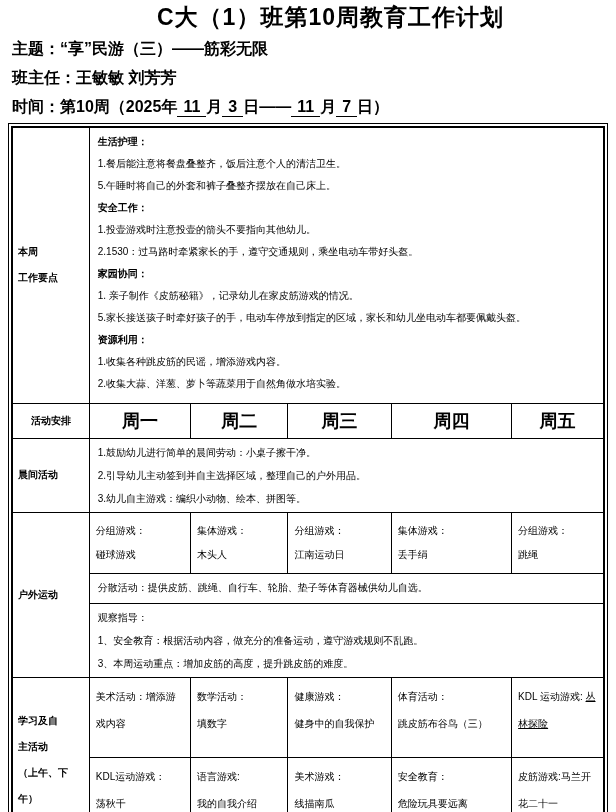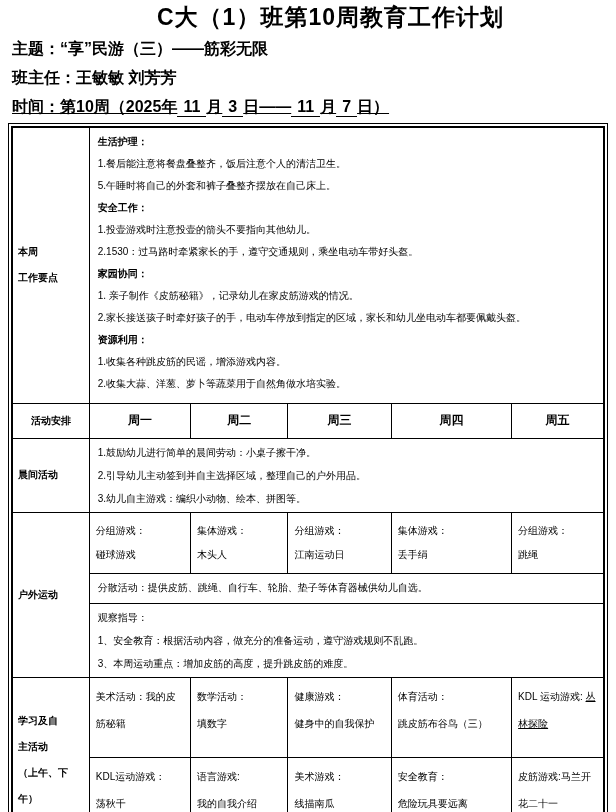--- a/index.html
+++ b/index.html
@@ -14,21 +14,21 @@
     font-size: 23px; font-weight: bold; text-align: center;
     letter-spacing: 1px; line-height: 28px; margin-bottom: 3px; padding-left: 45px;
   }
   .meta-row {
     display: flex; justify-content: space-between;
     font-weight: bold; font-size: 16px; line-height: 29px;
     padding: 0 14px 0 12px;
     flex-direction: column;
   }
   .meta-row .pair { white-space: nowrap; }
-  .time-row { display: block; padding: 0 12px; font-weight: bold; font-size: 16px; line-height: 29px; text-decoration: underline; }
+  .time-row { display: block; padding: 0 12px; font-weight: bold; font-size: 16px; line-height: 29px; }
   .blank-num {
     display: inline-block;
     border-bottom: 1px solid #000;
     padding: 0 6px; line-height: 18px;
   }
   
   .table-wrap {
     margin: 2px 8px 0 8px;
     border: 1px solid #000;
     padding: 2px;
@@ -57,21 +57,21 @@
   tr.r-games   { height: 60px;  }
   tr.r-disp    { height: 30px;  }
   tr.r-observe { height: 68px;  }
   tr.r-learn1  { height: 80px;  }
   tr.r-learn2  { height: 86px;  }
 
   td.points-content { vertical-align: top; padding: 3px 8px; }
   td.points-content .ln { line-height: 22px; }
   td.points-content .bh { font-weight: bold; }
 
-  td.day { font-weight: bold; text-align: center; font-size: 12px; }
+  td.day { font-weight: bold; text-align: center; font-size: 18px; }
   td.label-sched { font-weight: bold; text-align: center; }
 
   td.lines-cell { padding: 2px 8px; }
   td.lines-cell .ln { line-height: 23px; }
 
   td.game {
     vertical-align: top; padding: 6px 6px;
     white-space: pre-line; line-height: 24px;
   }
   td.disp-cell { padding: 2px 8px; }
@@ -114,21 +114,21 @@
 工作要点</td>
         <td class="points-content" colspan="5">
           <div class="ln bh">生活护理：</div>
           <div class="ln">1.餐后能注意将餐盘叠整齐，饭后注意个人的清洁卫生。</div>
           <div class="ln">5.午睡时将自己的外套和裤子叠整齐摆放在自己床上。</div>
           <div class="ln bh">安全工作：</div>
           <div class="ln">1.投壶游戏时注意投壶的箭头不要指向其他幼儿。</div>
           <div class="ln">2.1530：过马路时牵紧家长的手，遵守交通规则，乘坐电动车带好头盔。</div>
           <div class="ln bh">家园协同：</div>
           <div class="ln">1. 亲子制作《皮筋秘籍》，记录幼儿在家皮筋游戏的情况。</div>
-          <div class="ln">2.家长接送孩子时牵好孩子的手，电动车停放到指定的区域，家长和幼儿坐电动车都要佩戴头盔。</div>
+          <div class="ln">5.家长接送孩子时牵好孩子的手，电动车停放到指定的区域，家长和幼儿坐电动车都要佩戴头盔。</div>
           <div class="ln bh">资源利用：</div>
           <div class="ln">1.收集各种跳皮筋的民谣，增添游戏内容。</div>
           <div class="ln">2.收集大蒜、洋葱、萝卜等蔬菜用于自然角做水培实验。</div>
         </td>
       </tr>
 
       <tr class="r-days">
         <td class="label-sched">活动安排</td>
         <td class="day">周一</td>
         <td class="day">周二</td>
@@ -170,21 +170,21 @@
           <div class="ln">1、安全教育：根据活动内容，做充分的准备运动，遵守游戏规则不乱跑。</div>
           <div class="ln">3、本周运动重点：增加皮筋的高度，提升跳皮筋的难度。</div>
         </td>
       </tr>
 
       <tr class="r-learn1">
         <td class="label" rowspan="2">学习及自
 主活动
 （上午、下
 午）</td>
-        <td class="learn">美术活动：我的皮筋秘籍</td>
+        <td class="learn">美术活动：增添游戏内容</td>
         <td class="learn">数学活动：
 填数字</td>
         <td class="learn">健康游戏：
 健身中的自我保护</td>
         <td class="learn">体育活动：
 跳皮筋布谷鸟（三）</td>
         <td class="learn"><span>KDL 运动游戏: </span><span class="ul">丛林探险</span></td>
       </tr>
 
       <tr class="r-learn2">

